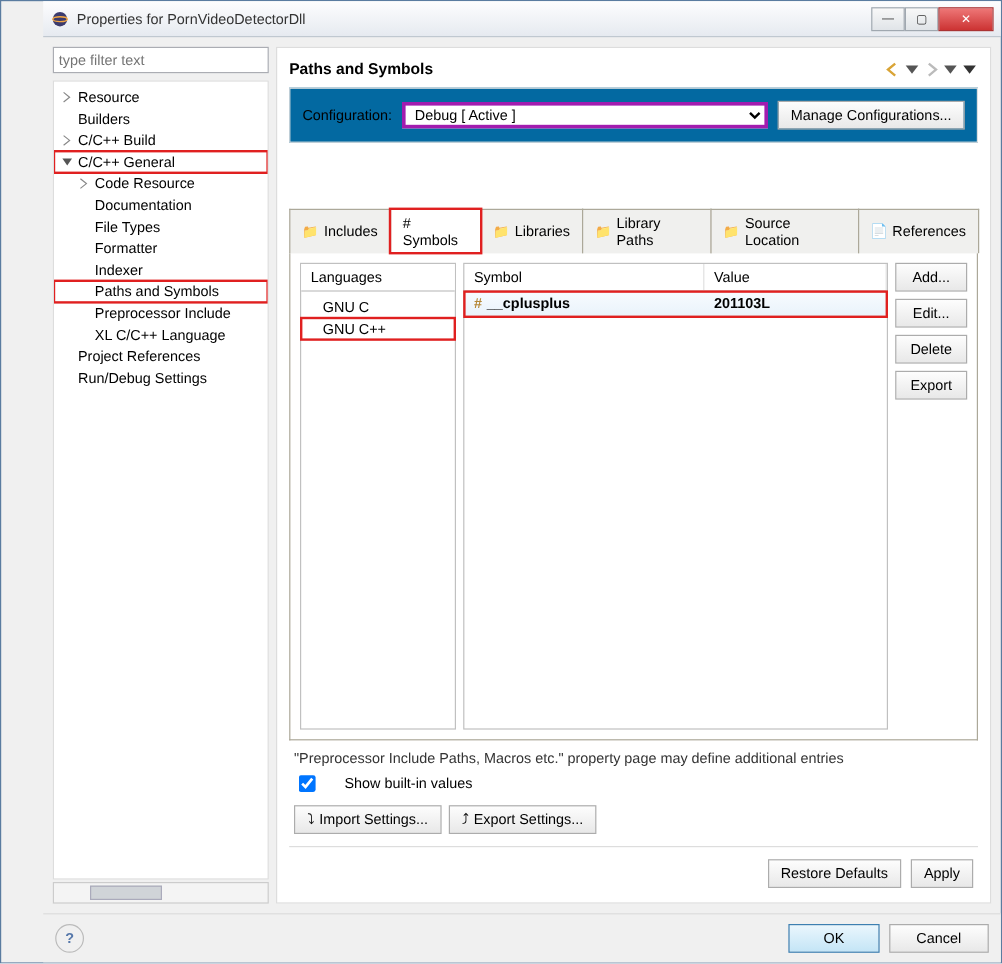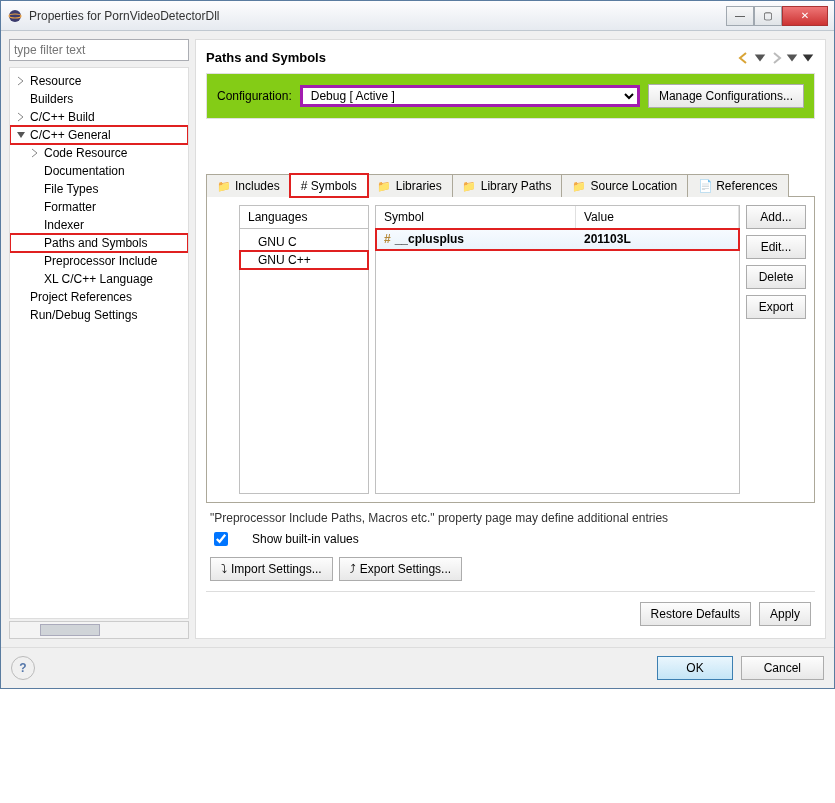--- a/index.html
+++ b/index.html
@@ -1,17 +1,17 @@
 <!DOCTYPE html>
 <html><head>
 <meta charset="utf-8">
 <style>
 * { box-sizing: border-box; font-family: "Segoe UI", Tahoma, sans-serif; font-size: 12px; }
 body { margin: 0; background: #fff; }
-.window { width: 835px; height: 689px; border: 1px solid #5a7ca0; background: #f0f0f0; display: flex; flex-direction: column; }
+.window { width: 835px; height: 803px; border: 1px solid #5a7ca0; background: #f0f0f0; display: flex; flex-direction: column; padding-left: 35px; }
 .titlebar { height: 30px; background: linear-gradient(#fdfdfe, #e6eaf0); border-bottom: 1px solid #c0c8d0; display: flex; align-items: center; padding: 0 6px; }
 .titlebar .icon { width: 16px; height: 16px; margin-right: 6px; }
 .titlebar .title { flex: 1; color: #333; }
 .winbtns { display: flex; gap: 0; }
 .winbtn { width: 28px; height: 20px; border: 1px solid #a0a8b0; background: linear-gradient(#f8f8f8,#e0e4e8); display:flex; align-items:center; justify-content:center; font-size:10px; color:#333; }
 .winbtn.close { width: 46px; background: linear-gradient(#e77,#c33); color:#fff; border-color:#a33; }
 .body { flex:1; display:flex; padding: 8px; gap: 6px; overflow:hidden; }
 .leftpane { width: 180px; display:flex; flex-direction:column;border-radius:25px; }
 .filter { height: 22px; border:1px solid #abadb3; padding: 2px 4px; color:#888; background:#fff; margin-bottom:6px; }
 .tree { flex:1; background:#fff; border:1px solid #ddd; overflow:hidden; padding-top:4px; }
@@ -20,29 +20,29 @@
 .tree-item.sel { background:#fff; }
 .expander { position:absolute; left:6px; top:4px; width:10px; height:10px; }
 .expander.ind1 { left: 20px; }
 .hscroll { height:18px; border:1px solid #ccc; background:#f4f4f4; display:flex; align-items:center; margin-top:2px; }
 .hscroll .thumb { width:60px; height:12px; background:#d0d4d8; border:1px solid #aab; margin-left:30px; }
 .rightpane { flex:1; display:flex; flex-direction:column; background:#fff; border:1px solid #ddd; padding: 10px 10px 6px 10px; }
 .rthead { display:flex; align-items:center; justify-content:space-between; margin-bottom:8px; }
 .rthead h2 { font-size:13px; font-weight:bold; margin:0; }
 .navicons { display:flex; gap:2px; align-items:center; }
 .navicon { width:14px; height:14px; }
-.configrow { display:flex; align-items:center; gap:8px; background:#84cc16; border:1px solid #e0e0e0; padding:10px; margin-bottom:10px; }
+.configrow { display:flex; align-items:center; gap:8px; background:#0369a1; border:1px solid #e0e0e0; padding:10px; margin-bottom:10px; }
 .configrow select { flex:1; height:22px; border:3px solid #a21caf; background:#fff; padding:0 4px; }
 .btn { height:24px; padding:0 10px; border:1px solid #acacac; background:linear-gradient(#fdfdfd,#e8e8e8); cursor:default; display:inline-flex; align-items:center; gap:4px; }
 .tabs { display:flex; border-bottom:1px solid #aca899; }
 .tab { padding:4px 10px; border:1px solid #aca899; border-bottom:none; background:#f0f0ee; margin-right:-1px; display:flex; align-items:center; gap:4px; position:relative; top:1px;margin-top:44px; }
 .tab.active { background:#fff; z-index:2; }
 .tabicon { width:14px; height:14px; display:inline-block; }
 .tabbody { flex:1; display:flex; border:1px solid #aca899; border-top:none; padding:8px; gap:6px; background:#fff; overflow:hidden; }
-.langcol { width:130px; border:1px solid #c0c0c0; display:flex; flex-direction:column;margin-left:24px; }
+.langcol { width:130px; border:1px solid #c0c0c0; display:flex; flex-direction:column; }
 .colhead { padding:4px 8px; border-bottom:1px solid #c0c0c0; background:#fff; }
 .colbody { flex:1; padding:4px 0; }
 .langitem { padding:2px 18px; }
 .symtable { flex:1; border:1px solid #c0c0c0; display:flex; flex-direction:column; }
 .symhead { display:flex; border-bottom:1px solid #c0c0c0; }
 .symhead > div { padding:4px 8px; border-right:1px solid #e0e0e0; }
 .symhead .c1 { width:200px; } .symhead .c2 { flex:1; }
 .symrow { display:flex; background:linear-gradient(#f7fbff,#eaf3fb); border-bottom:1px solid #d8e4ee; }
 .symrow > div { padding:3px 8px; }
 .symrow .c1 { width:200px; display:flex; align-items:center; gap:4px; font-weight:bold; }

